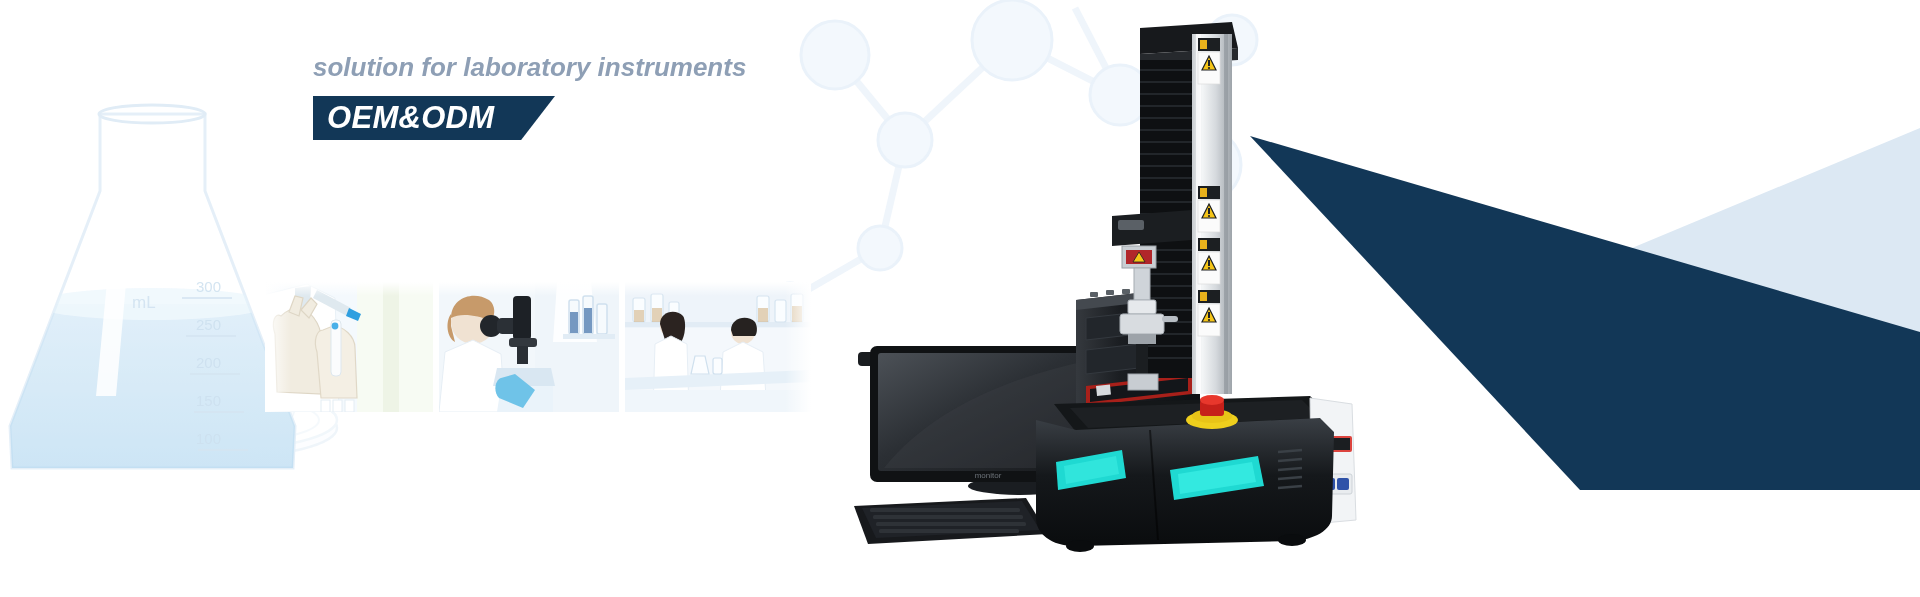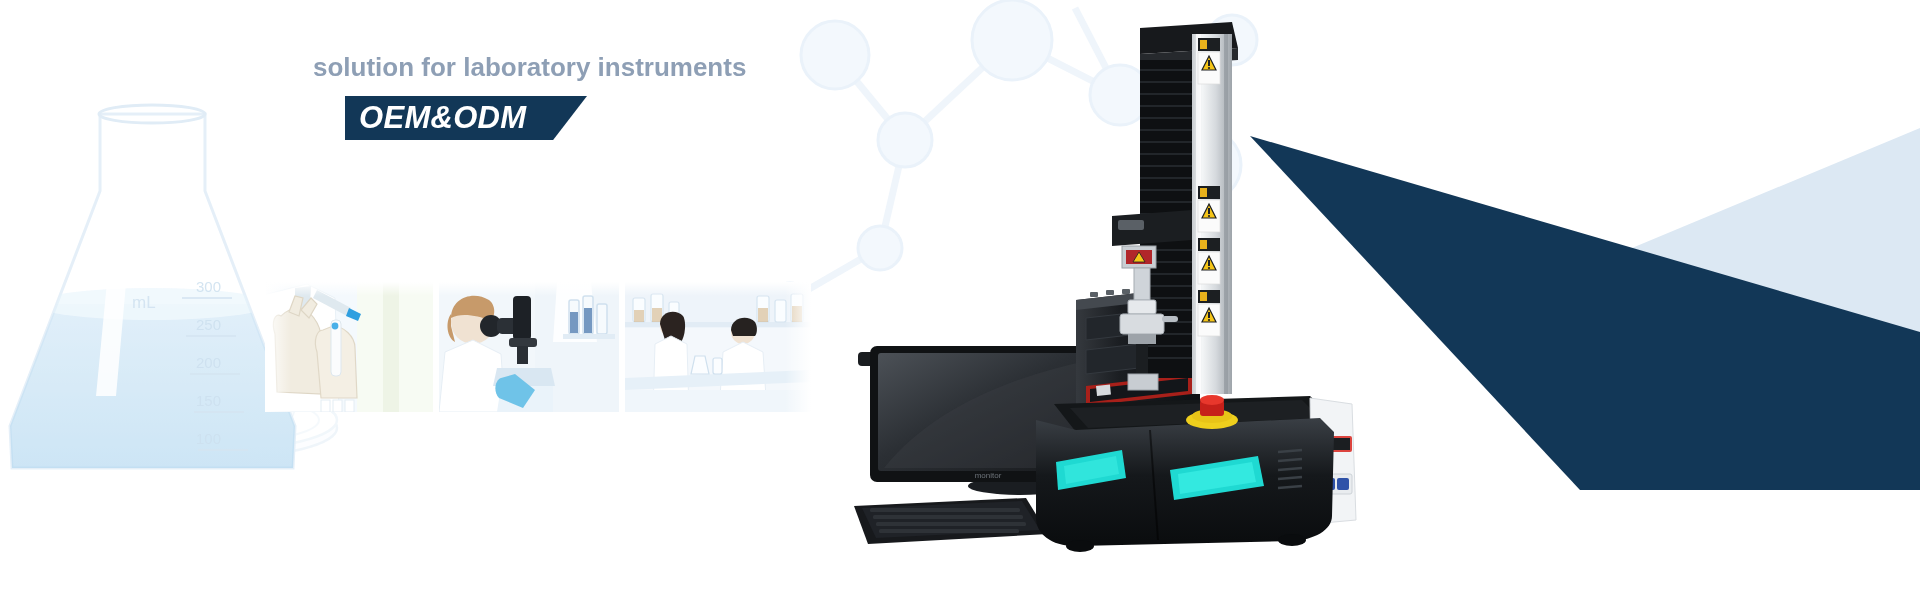--- a/index.html
+++ b/index.html
@@ -20,24 +20,24 @@
   .glassware{position:absolute;left:0;top:96px;width:420px;height:420px;}
 
   
   .copy{position:absolute;left:313px;top:54px;width:640px;}
   .headline{
     font-size:29px;font-weight:bold;font-style:italic;
     color:#123757;letter-spacing:.1px;line-height:1;
     white-space:nowrap;margin:0 0 21px 0;
   }
   .subline{
-    font-size:26px;font-weight:bold;
+    font-size:26px;font-style:italic;font-weight:bold;
     color:#8e9fb5;line-height:1;white-space:nowrap;margin:0 0 16px 0;
   }
-  .badge-wrap{position:relative;display:inline-block;height:48px;margin-left:32px;}
+  .badge-wrap{position:relative;display:inline-block;height:48px;}
   .badge-bg{
     position:absolute;left:0;top:0;height:44px;width:242px;
     background:#123757;
     -webkit-clip-path:polygon(0 0, 100% 0, 86% 100%, 0 100%);
     clip-path:polygon(0 0, 100% 0, 86% 100%, 0 100%);
   }
   .badge-text{
     position:relative;display:block;
     font-size:31px;font-weight:bold;font-style:italic;
     color:#ffffff;line-height:44px;padding:0 20px 0 14px;

